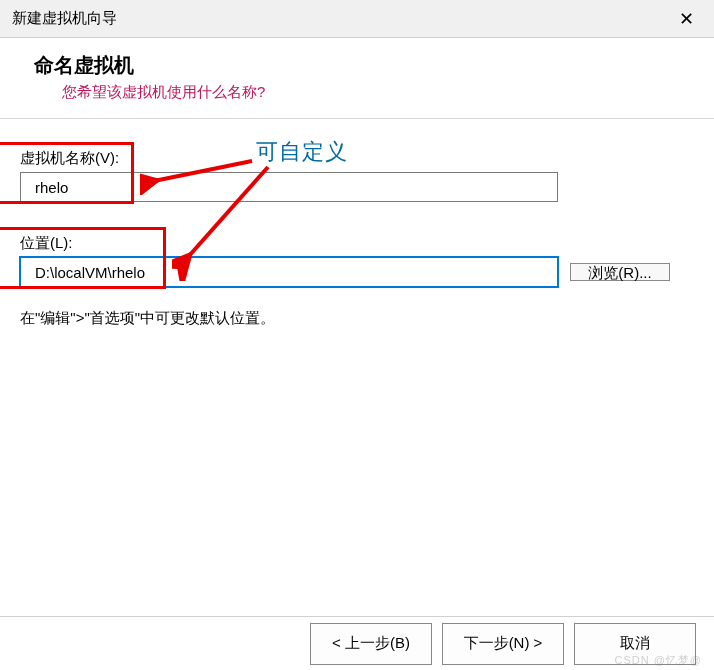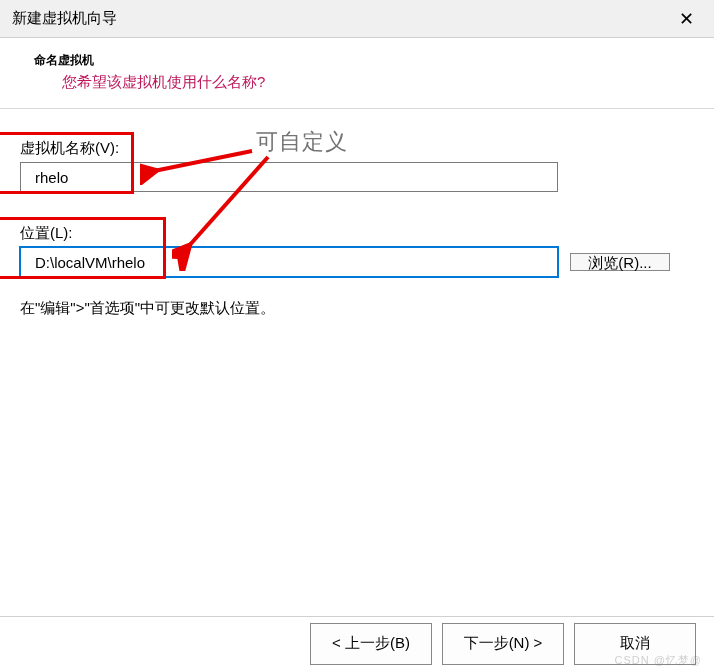--- a/index.html
+++ b/index.html
@@ -20,21 +20,21 @@
       align-items: center;
       justify-content: space-between;
       padding: 0 12px;
     }
     .titlebar .title { font-size: 15px; color: #000; }
     .close-x { font-size: 18px; cursor: pointer; padding: 4px 8px; line-height: 1; }
     .header-block {
       padding: 14px 0 16px 34px;
       border-bottom: 1px solid #d8d8d8;
     }
-    .header-block .h1 { font-weight: bold; font-size: 12px; color: #000; margin-bottom: 4px; }
+    .header-block .h1 { font-weight: bold; font-size: 20px; color: #000; margin-bottom: 4px; }
     .header-block .sub { font-size: 15px; color: #be185d; padding-left: 28px; }
     .body-area {
       position: relative;
       padding: 30px 20px 0 20px;
       height: 470px;
     }
     .field-label { font-size: 15px; color: #000; margin-bottom: 4px; }
     .text-input-wrap { display: flex; align-items: center; gap: 12px; }
     input.text-input {
       width: 538px;
@@ -83,21 +83,21 @@
       font-family: inherit;
     }
     
     .red-box {
       position: absolute;
       border: 3px solid #e60000;
       pointer-events: none;
     }
     .annotation-text {
       position: absolute;
-      color: #737373;
+      color: #0369a1;
       font-size: 22px;
       font-weight: 500;
       letter-spacing: 1px;
     }
     .arrow-svg {
       position: absolute;
       pointer-events: none;
     }
     .watermark {
       position: absolute;

